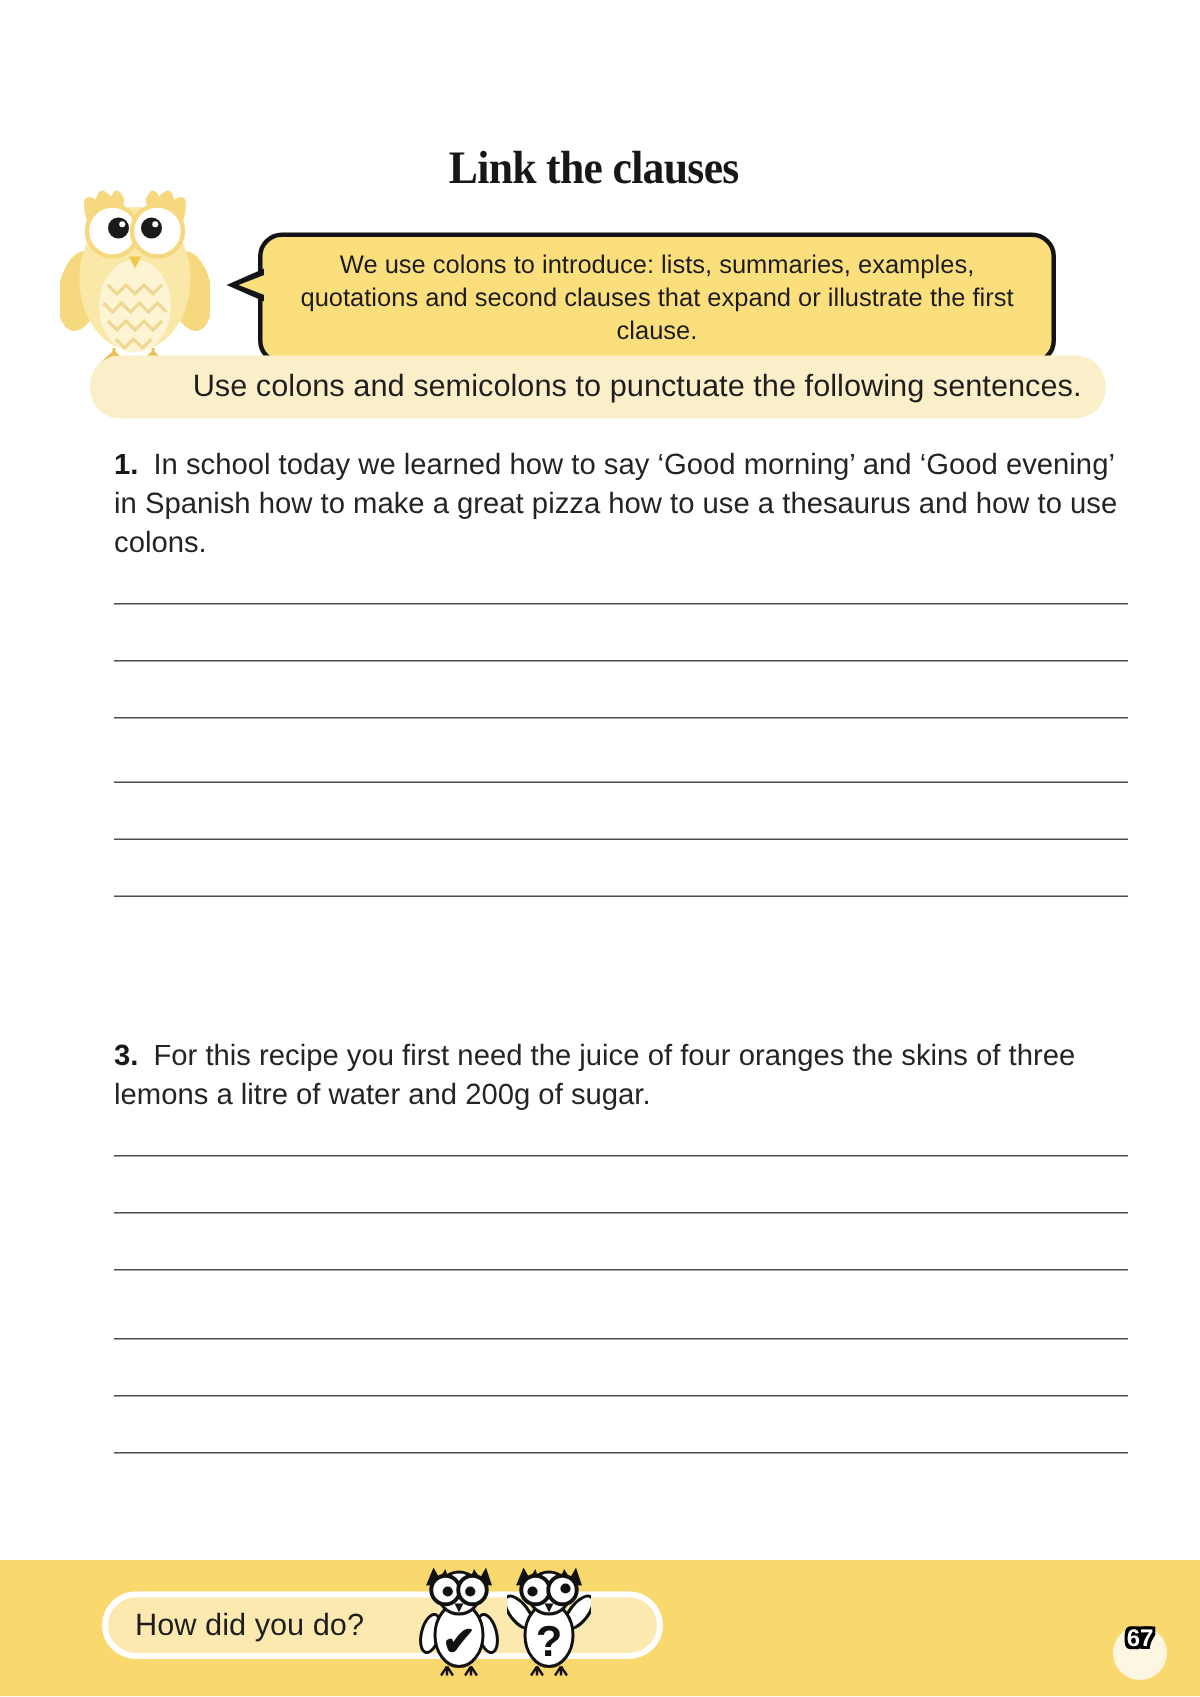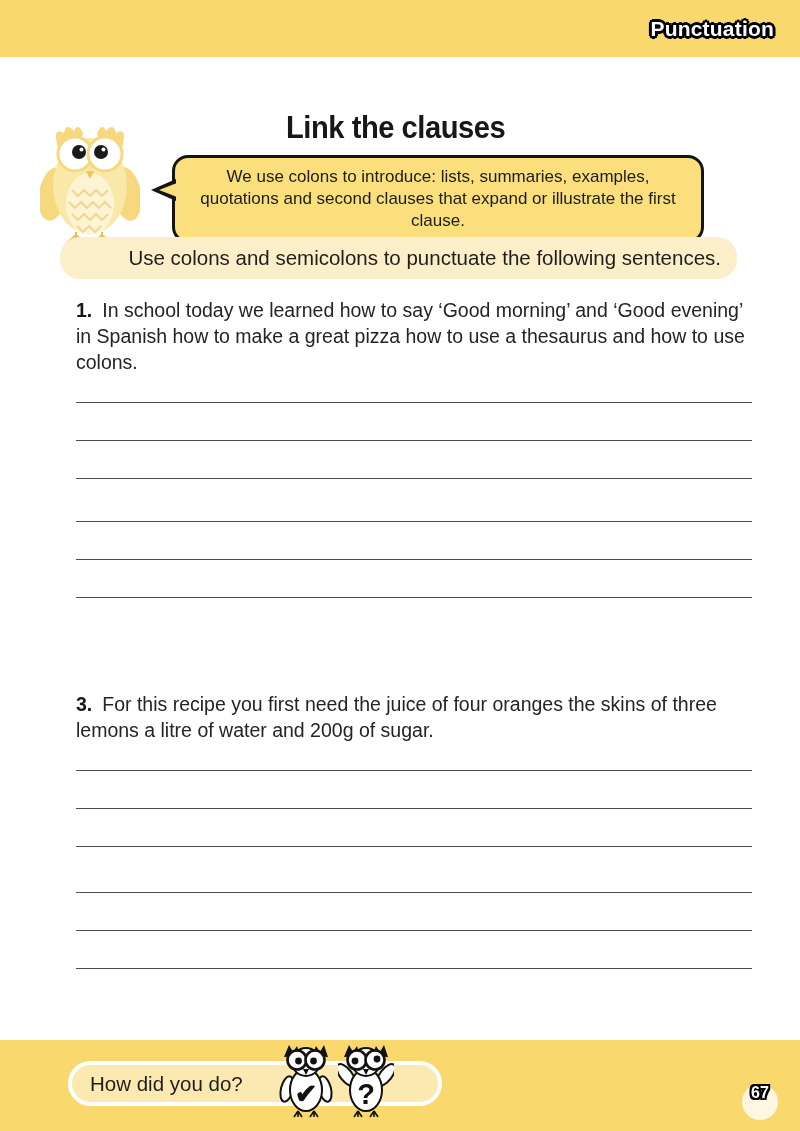--- a/index.html
+++ b/index.html
@@ -24,21 +24,21 @@
       -2px -2px 0 #000, 2px -2px 0 #000, -2px 2px 0 #000, 2px 2px 0 #000,
       -3px 0 0 #000, 3px 0 0 #000, 0 -3px 0 #000, 0 3px 0 #000;
   }
   .bottom-band {
     position:absolute; bottom:0; left:0; width:800px; height:91px;
     background:#f9d86e;
     text-decoration:underline;
   }
 
   
-  .page-title-wrap { position:absolute; top:110px; left:0; width:792px; text-align:center; }
+  .page-title-wrap { position:absolute; top:94px; left:0; width:792px; text-align:center;font-family:Liberation Serif, serif; }
   .page-title {
     display:inline-block; margin:0;
     font-size:31px; font-weight:bold; color:#171717;
     letter-spacing:-0.5px; transform:scaleX(.94);
   }
 
   
   .owl-main { position:absolute; left:40px; top:118px; }
   .speech-bubble {
     position:absolute; left:172px; top:155px; width:532px; min-height:64px;
@@ -100,23 +100,20 @@
     text-shadow:
       -2px -2px 0 #000, 2px -2px 0 #000, -2px 2px 0 #000, 2px 2px 0 #000,
       -2px 0 0 #000, 2px 0 0 #000, 0 -2px 0 #000, 0 2px 0 #000;
   }
 </style>
 </head>
 <body>
 
 <div class="page">
 
-  <div class="top-band">
-    <div class="subject-tag">Punctuation</div>
-  </div>
 
   <div class="page-title-wrap">
     <h1 class="page-title">Link the clauses</h1>
   </div>
 
   <div class="owl-main">
     <svg width="100" height="130" viewBox="0 0 100 130" aria-hidden="true">
       <path d="M18,30 Q12,8 24,15 Q26,4 34,13 Q38,4 43,15 L40,30 Z" fill="#f6d87f"></path>
       <path d="M82,30 Q88,8 76,15 Q74,4 66,13 Q62,4 57,15 L60,30 Z" fill="#f6d87f"></path>
       <ellipse cx="13" cy="76" rx="14" ry="27" fill="#f6d87f" transform="rotate(10 13 76)"></ellipse>

